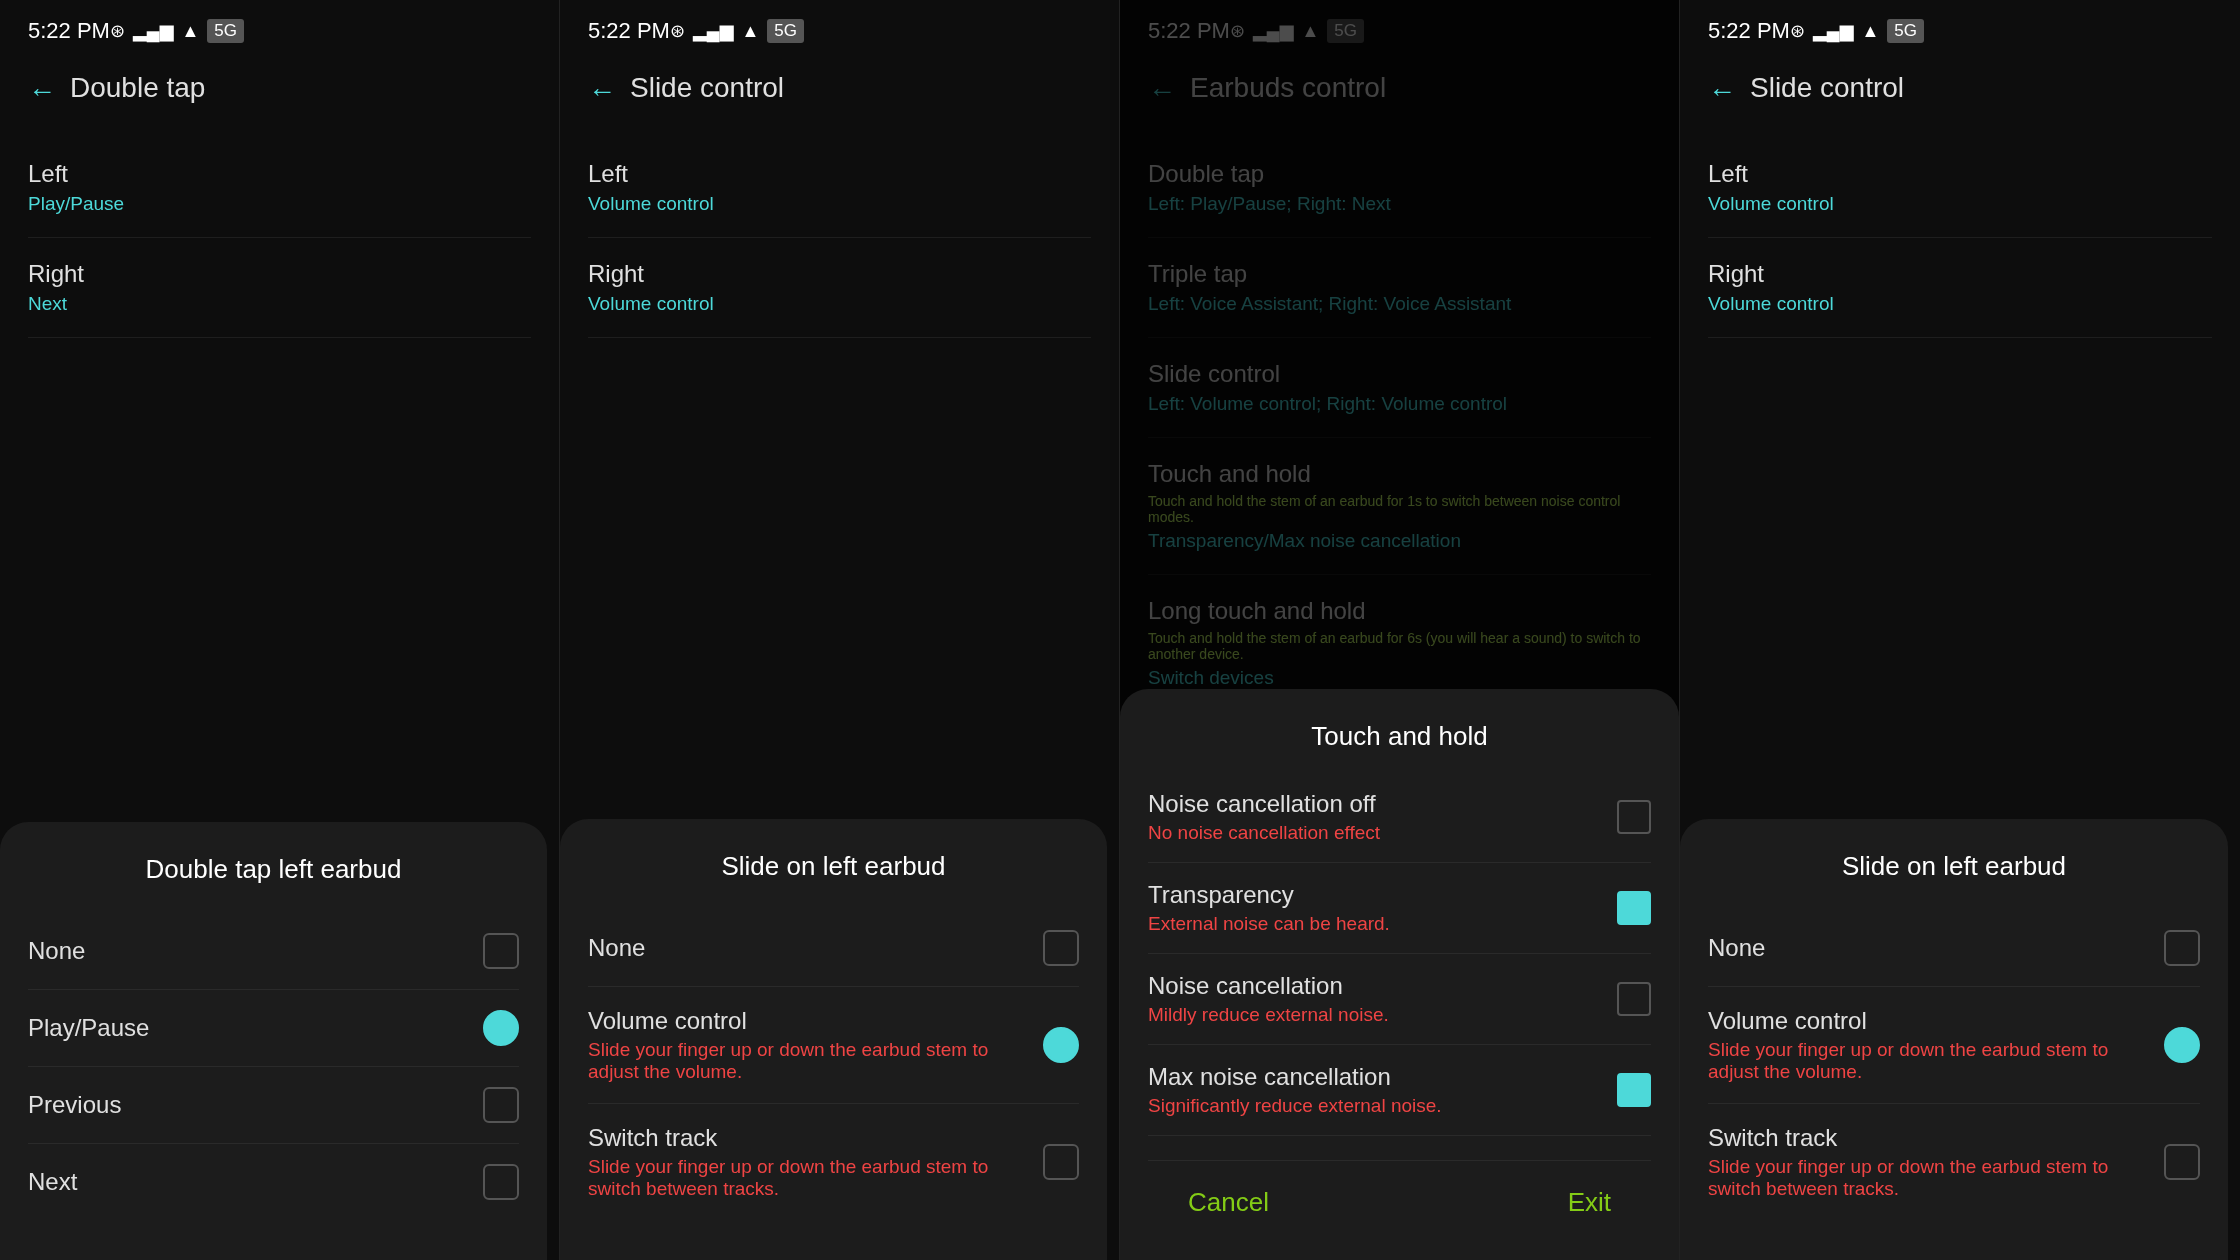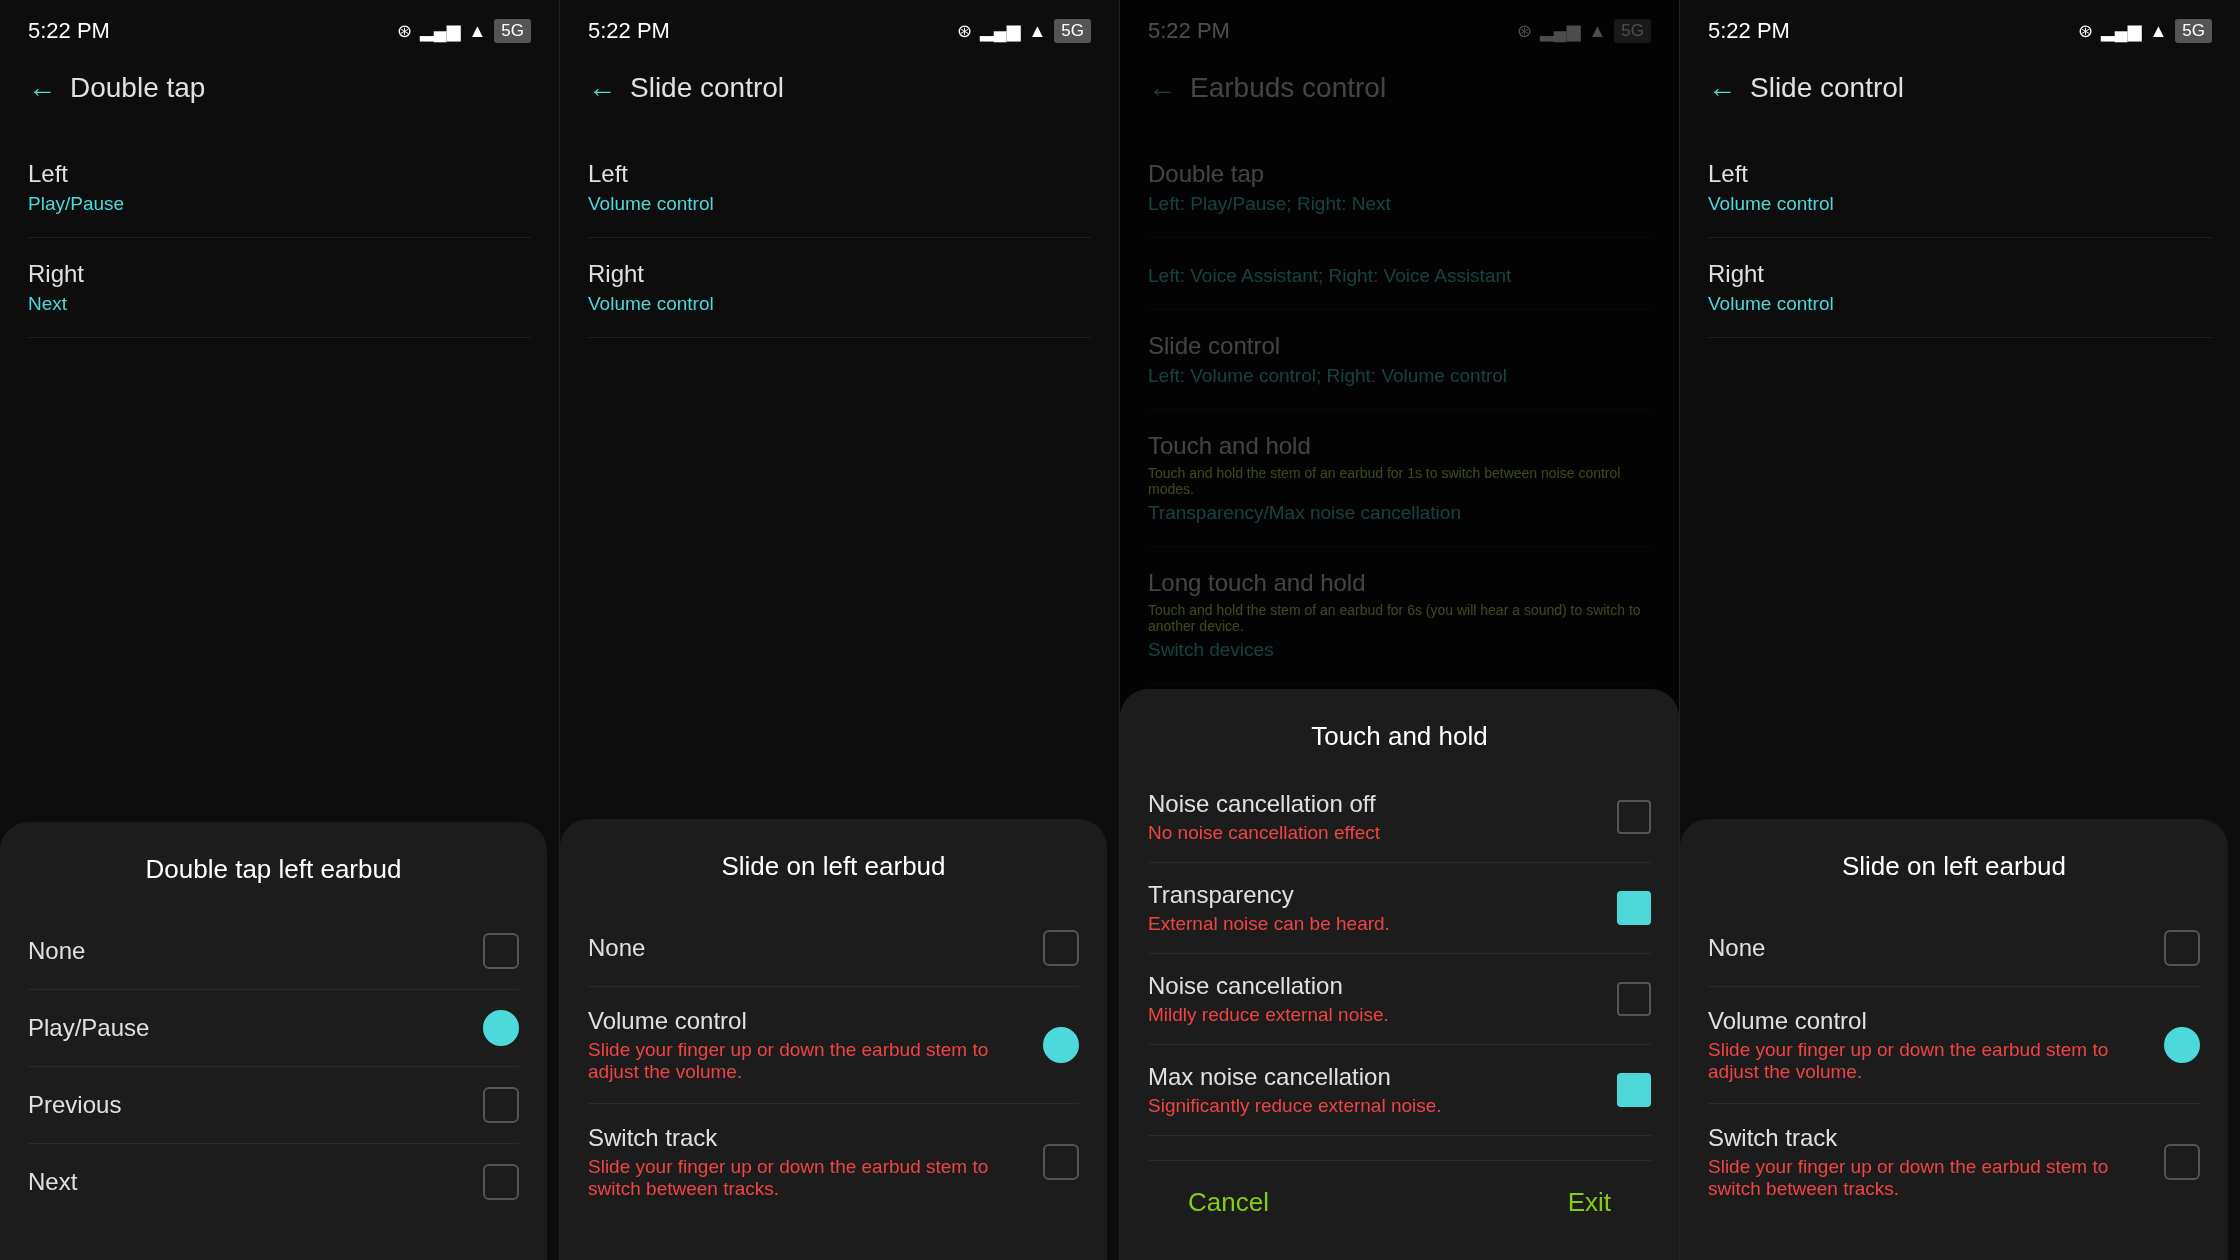--- a/index.html
+++ b/index.html
@@ -20,21 +20,20 @@
       border-right: 1px solid #222;
       flex-shrink: 0;
       overflow: hidden;
       display: flex;
       flex-direction: column;
     }
 
     
     .status-bar {
       display: flex;
-      justify-content: space-between;
       align-items: center;
       padding: 18px 28px 12px;
       color: #ffffff;
       font-size: 22px;
       font-weight: 500;
     }
     .status-icons {
       display: flex;
       align-items: center;
       gap: 8px;
@@ -318,20 +317,21 @@
   <div class="screen-header">
     <span class="back-arrow">←</span>
     <span class="screen-title">Earbuds control</span>
   </div>
   <div class="menu-section">
     <div class="menu-item">
       <div class="menu-item-title">Double tap</div>
       <div class="menu-item-subtitle">Left: Play/Pause; Right: Next</div>
     </div>
     <div class="menu-item">
+      <div class="menu-item-title">Triple tap</div>
       <div class="menu-item-subtitle">Left: Voice Assistant; Right: Voice Assistant</div>
     </div>
     <div class="menu-item">
       <div class="menu-item-title">Slide control</div>
       <div class="menu-item-subtitle">Left: Volume control; Right: Volume control</div>
     </div>
     <div class="menu-item">
       <div class="menu-item-title">Touch and hold</div>
       <div class="menu-item-desc">Touch and hold the stem of an earbud for 1s to switch between noise control modes.</div>
       <div class="menu-item-subtitle">Transparency/Max noise cancellation</div>

